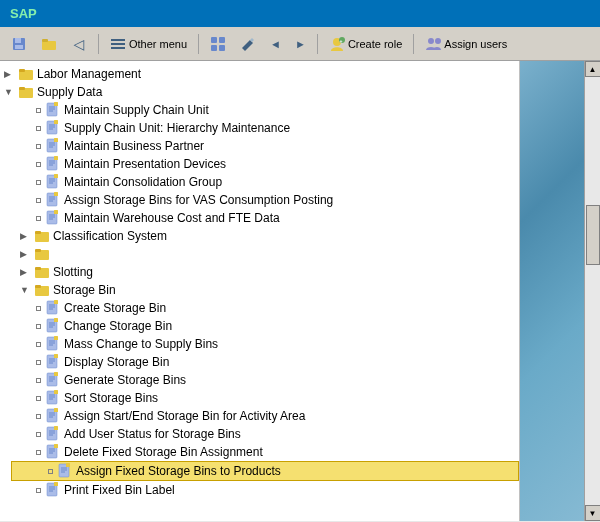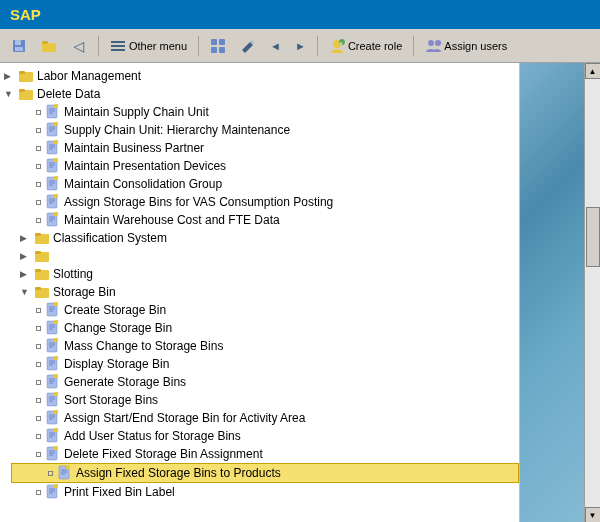--- a/index.html
+++ b/index.html
@@ -16,22 +16,22 @@
       color: white;
       font-size: 14px;
       font-weight: bold;
       padding: 6px 10px;
       display: flex;
       align-items: center;
       gap: 6px;
     }
     .title-bar .sap-logo {
       font-weight: 900;
-      font-size: 15px;
-      color: #fde047;
+      font-size: 13px;
+      color: #86efac;
     }
     .toolbar {
       background: #d4d0c8;
       border-bottom: 1px solid #a0a0a0;
       padding: 3px 6px;
       display: flex;
       align-items: center;
       gap: 4px;
       height: 34px;
     }
@@ -258,21 +258,21 @@
         <span class="tree-label">Labor Management</span>
       </div>
       <div class="tree-item" style="padding-left: 4px;">
         <span style="display:inline-flex;align-items:center;width:12px;margin-right:2px;color:#606060;font-size:9px;">▼</span>
         <span class="tree-icon">
           <svg width="16" height="16" viewBox="0 0 16 16">
     <rect x="1" y="4" width="14" height="10" fill="#e8c840" rx="1"></rect>
     <rect x="1" y="3" width="6" height="3" fill="#d4a820" rx="1"></rect>
   </svg>
         </span>
-        <span class="tree-label">Delete Data</span>
+        <span class="tree-label">Supply Data</span>
       </div>
       <div class="tree-item" style="padding-left: 4px;">
         <span class="indent"></span>
         <span class="indent"></span>
         <span style="display:inline-block;width:5px;height:5px;border:1px solid #808080;margin-right:4px;flex-shrink:0;"></span>
         <span class="tree-icon">
           <svg width="16" height="16" viewBox="0 0 16 16">
     <rect x="2" y="1" width="10" height="13" fill="#aabce8" rx="1" stroke="#6888cc" stroke-width="0.5"></rect>
     <line x1="4" y1="5" x2="10" y2="5" stroke="#6888cc" stroke-width="1"></line>
     <line x1="4" y1="7" x2="10" y2="7" stroke="#6888cc" stroke-width="1"></line>
@@ -451,21 +451,21 @@
         <span style="display:inline-block;width:5px;height:5px;border:1px solid #808080;margin-right:4px;flex-shrink:0;"></span>
         <span class="tree-icon">
           <svg width="16" height="16" viewBox="0 0 16 16">
     <rect x="2" y="1" width="10" height="13" fill="#aabce8" rx="1" stroke="#6888cc" stroke-width="0.5"></rect>
     <line x1="4" y1="5" x2="10" y2="5" stroke="#6888cc" stroke-width="1"></line>
     <line x1="4" y1="7" x2="10" y2="7" stroke="#6888cc" stroke-width="1"></line>
     <line x1="4" y1="9" x2="8" y2="9" stroke="#6888cc" stroke-width="1"></line>
     <rect x="9" y="0" width="4" height="4" fill="#e8c840" rx="0.5"></rect>
   </svg>
         </span>
-        <span class="tree-label">Mass Change to Storage Bins</span>
+        <span class="tree-label">Mass Change to Supply Bins</span>
       </div>
       <div class="tree-item" style="padding-left: 4px;">
         <span class="indent"></span>
         <span class="indent"></span>
         <span style="display:inline-block;width:5px;height:5px;border:1px solid #808080;margin-right:4px;flex-shrink:0;"></span>
         <span class="tree-icon">
           <svg width="16" height="16" viewBox="0 0 16 16">
     <rect x="2" y="1" width="10" height="13" fill="#aabce8" rx="1" stroke="#6888cc" stroke-width="0.5"></rect>
     <line x1="4" y1="5" x2="10" y2="5" stroke="#6888cc" stroke-width="1"></line>
     <line x1="4" y1="7" x2="10" y2="7" stroke="#6888cc" stroke-width="1"></line>

